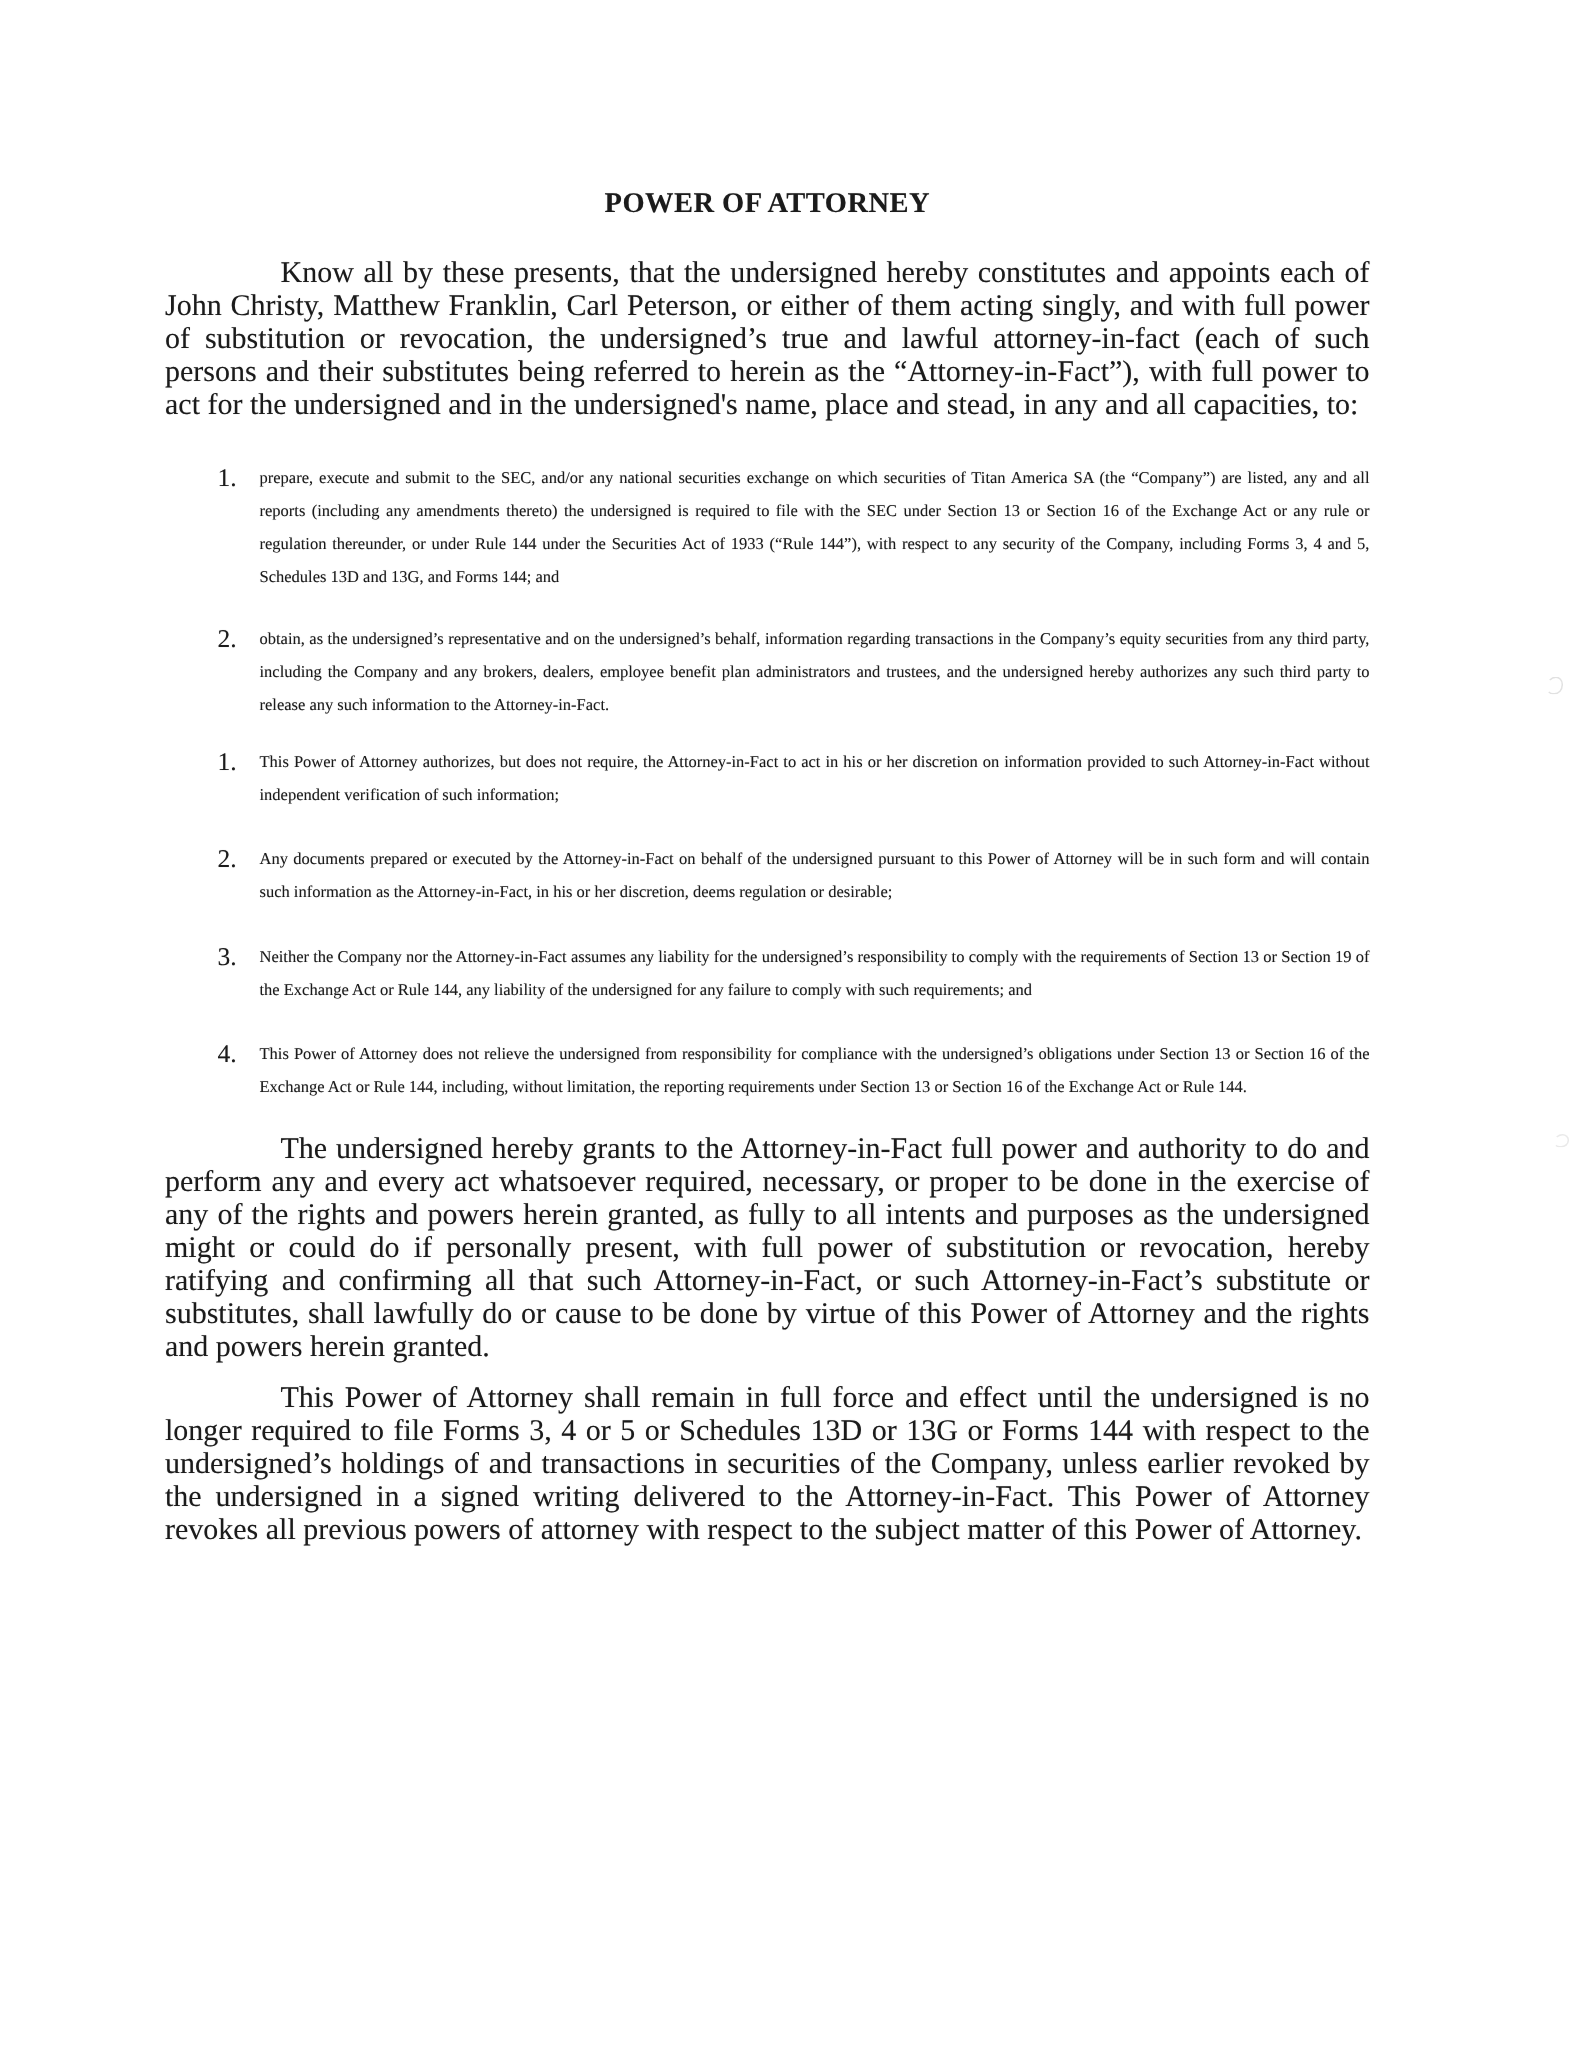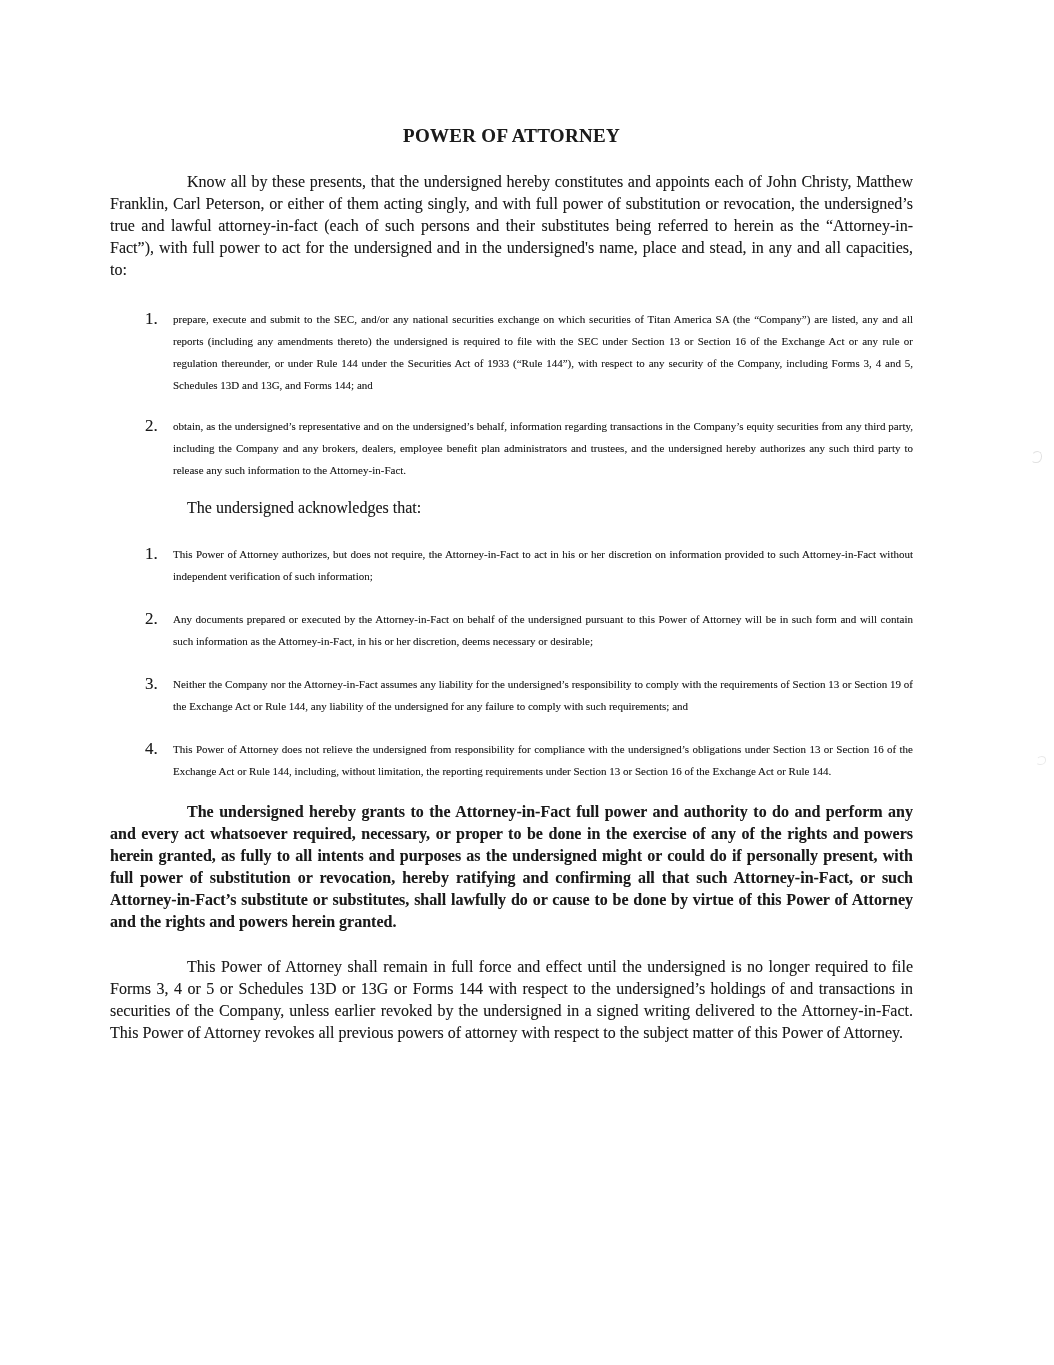--- a/index.html
+++ b/index.html
@@ -24,21 +24,21 @@
   }
   .doc-title {
     font-size: 19px;
     font-weight: bold;
     line-height: 22px;
     text-align: center;
     letter-spacing: 0.3px;
     margin: 0 0 24px 0;
   }
   .para {
-    font-size: 16px;
+    font-size: 20px;
     line-height: 22px;
     text-align: justify;
     text-indent: 77px;
     margin: 0 0 27px 0;
   }
   .ack-intro {
     margin-bottom: 24px;
   }
   .num-list {
     list-style: none;
@@ -59,21 +59,21 @@
     flex: 0 0 28px;
     font-size: 17px;
     line-height: 22px;
   }
   .li-text {
     flex: 1 1 auto;
     font-size: 11px;
     line-height: 22px;
     text-align: justify;
   }
-  .grant-para { margin-bottom: 23px; font-weight: bold; }
+  .grant-para { margin-bottom: 12px; }
   .duration-para { margin-bottom: 0; }
   
   .artifact {
     position: absolute;
     border: 1.5px solid #c9c9c9;
     border-radius: 60% 45% 55% 40%;
     border-left-color: transparent;
     opacity: 0.55;
     filter: blur(0.4px);
   }
@@ -93,30 +93,29 @@
     <div class="list-row">
       <span class="li-num">1.</span>
       <span class="li-text">prepare, execute and submit to the SEC, and/or any national securities exchange on which securities of Titan America SA (the “Company”) are listed, any and all reports (including any amendments thereto) the undersigned is required to file with the SEC under Section 13 or Section 16 of the Exchange Act or any rule or regulation thereunder, or under Rule 144 under the Securities Act of 1933 (“Rule 144”), with respect to any security of the Company, including Forms 3, 4 and 5, Schedules 13D and 13G, and Forms 144; and</span>
     </div>
     <div class="list-row">
       <span class="li-num">2.</span>
       <span class="li-text">obtain, as the undersigned’s representative and on the undersigned’s behalf, information regarding transactions in the Company’s equity securities from any third party, including the Company and any brokers, dealers, employee benefit plan administrators and trustees, and the undersigned hereby authorizes any such third party to release any such information to the Attorney-in-Fact.</span>
     </div>
   </div>
 
-  <p class="para ack-intro">The undersigned acknowledges that:</p>
 
   <div class="num-list ack-list">
     <div class="list-row">
       <span class="li-num">1.</span>
       <span class="li-text">This Power of Attorney authorizes, but does not require, the Attorney-in-Fact to act in his or her discretion on information provided to such Attorney-in-Fact without independent verification of such information;</span>
     </div>
     <div class="list-row">
       <span class="li-num">2.</span>
-      <span class="li-text">Any documents prepared or executed by the Attorney-in-Fact on behalf of the undersigned pursuant to this Power of Attorney will be in such form and will contain such information as the Attorney-in-Fact, in his or her discretion, deems necessary or desirable;</span>
+      <span class="li-text">Any documents prepared or executed by the Attorney-in-Fact on behalf of the undersigned pursuant to this Power of Attorney will be in such form and will contain such information as the Attorney-in-Fact, in his or her discretion, deems regulation or desirable;</span>
     </div>
     <div class="list-row">
       <span class="li-num">3.</span>
       <span class="li-text">Neither the Company nor the Attorney-in-Fact assumes any liability for the undersigned’s responsibility to comply with the requirements of Section 13 or Section 19 of the Exchange Act or Rule 144, any liability of the undersigned for any failure to comply with such requirements; and</span>
     </div>
     <div class="list-row">
       <span class="li-num">4.</span>
       <span class="li-text">This Power of Attorney does not relieve the undersigned from responsibility for compliance with the undersigned’s obligations under Section 13 or Section 16 of the Exchange Act or Rule 144, including, without limitation, the reporting requirements under Section 13 or Section 16 of the Exchange Act or Rule 144.</span>
     </div>
   </div>

